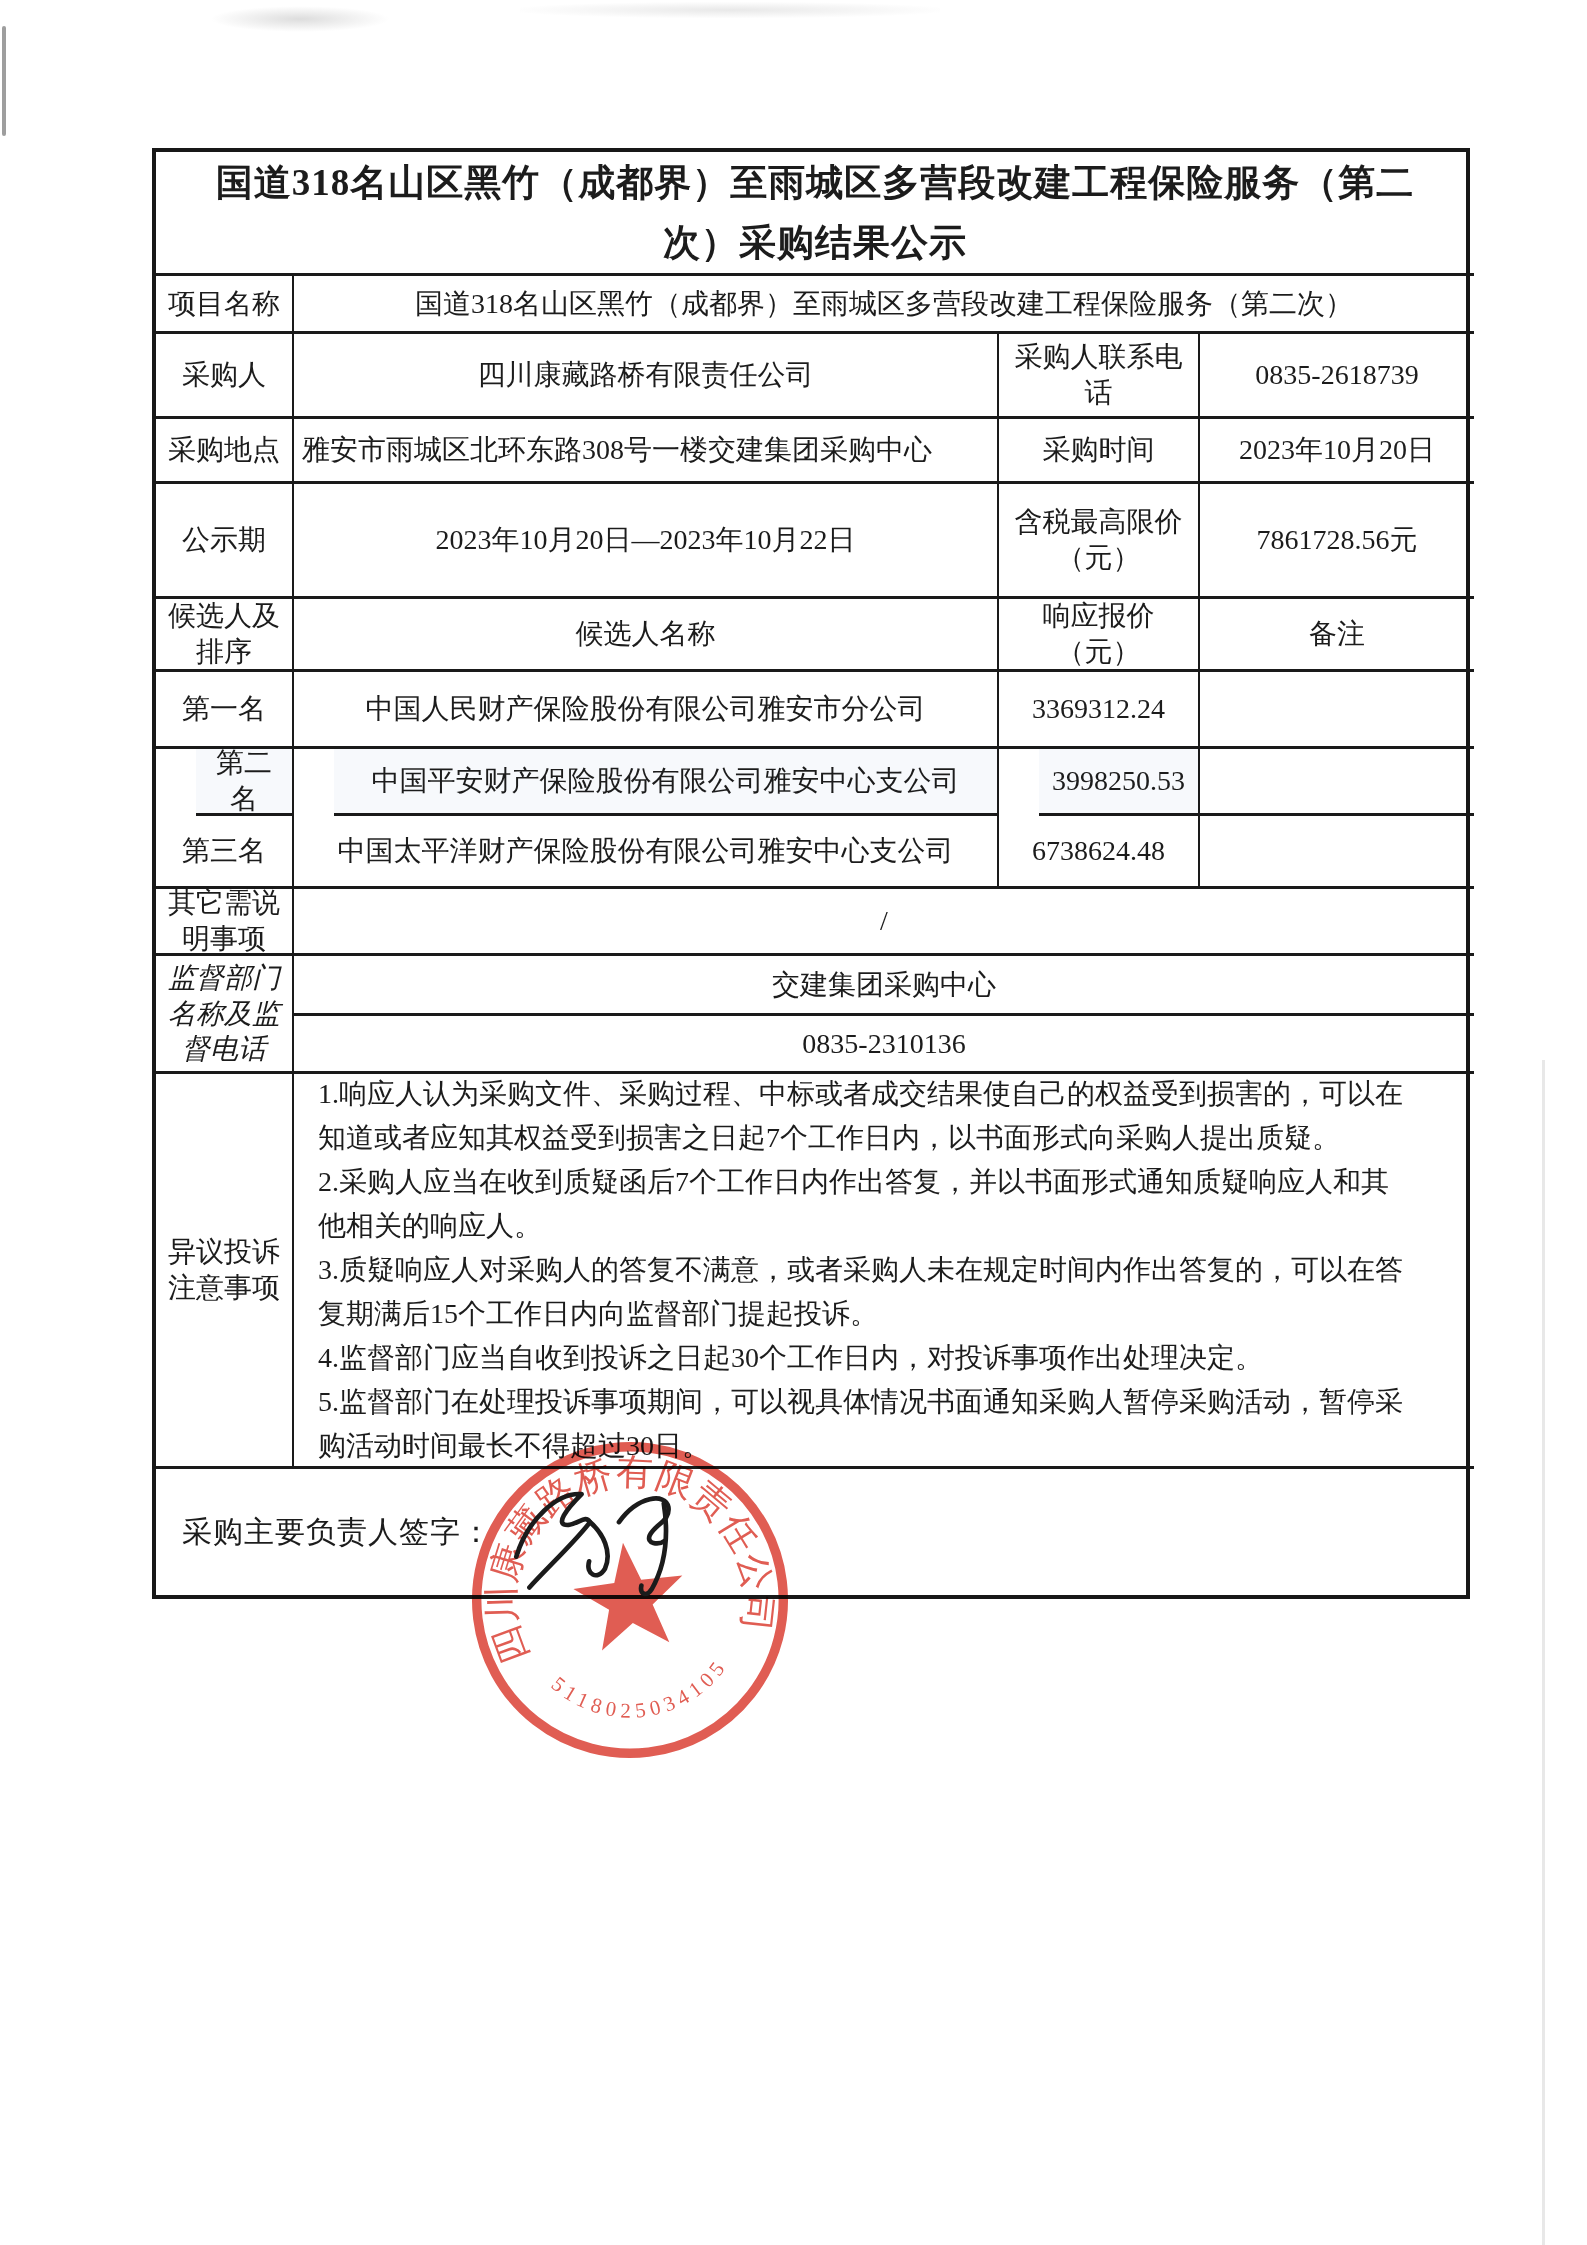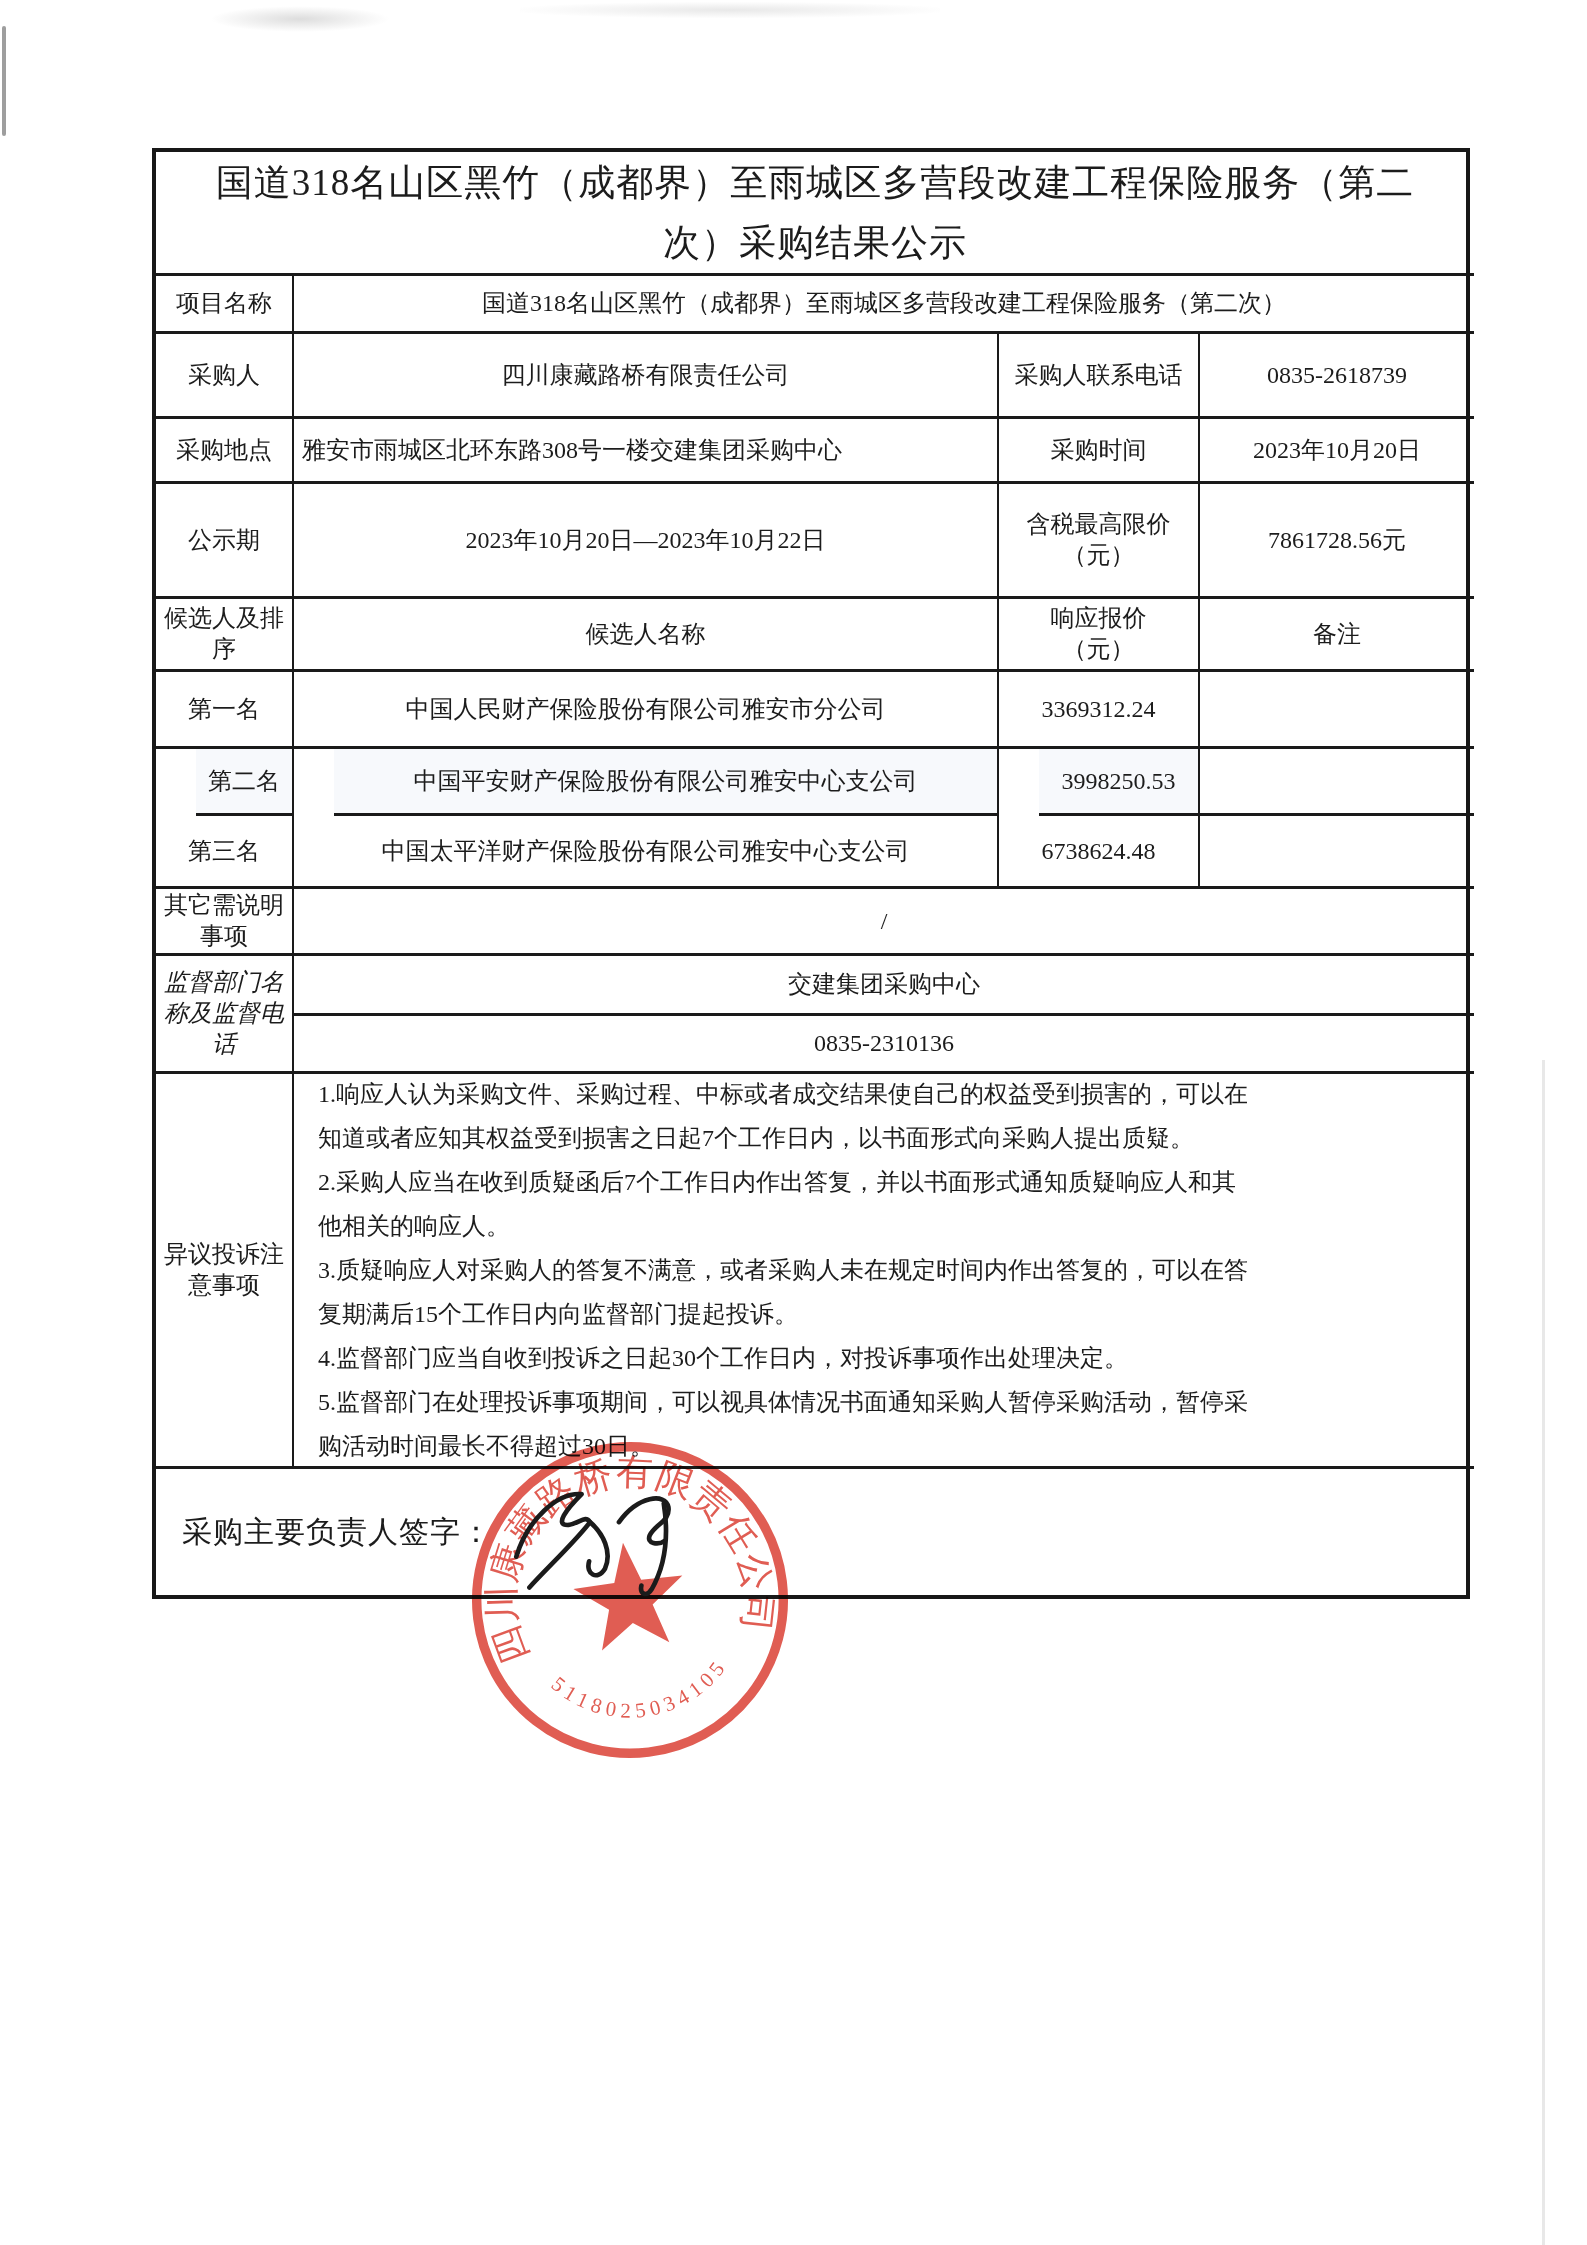--- a/index.html
+++ b/index.html
@@ -41,33 +41,33 @@
     grid-template-columns: 138px 705px 201px 274px;
     grid-template-rows: 124px 58px 85px 65px 115px 73px 77px 67px 73px 67px 60px 58px 395px 126px;
     border: 4px solid #181818;
     background: #fff;
   }
   .c {
     border-right: 2px solid #1a1a1a;
     border-bottom: 3px solid #1a1a1a;
     display: flex; align-items: center; justify-content: center;
     text-align: center;
-    font-size: 24px;
+    font-size: 28px;
     line-height: 1.28;
     padding: 4px 8px;
     white-space: pre-line;
     overflow: hidden;
   }
   .no-r { border-right: none; }
   .no-b { border-bottom: none; }
   .left { justify-content: flex-start; text-align: left; }
 
   .title-cell {
     grid-column: 1 / 5;
-    font-weight: normal;
+    font-weight: bold;
     font-size: 37px;
     line-height: 1.6;
     letter-spacing: 1px;
     padding: 6px 14px;
   }
   .span-bcd { grid-column: 2 / 5; }
   .span-all { grid-column: 1 / 5; }
   .sup-label { grid-row: 11 / 13; font-style: italic; }
   .tint { background: rgba(205,218,235,.16); margin-left: 40px; }
 

